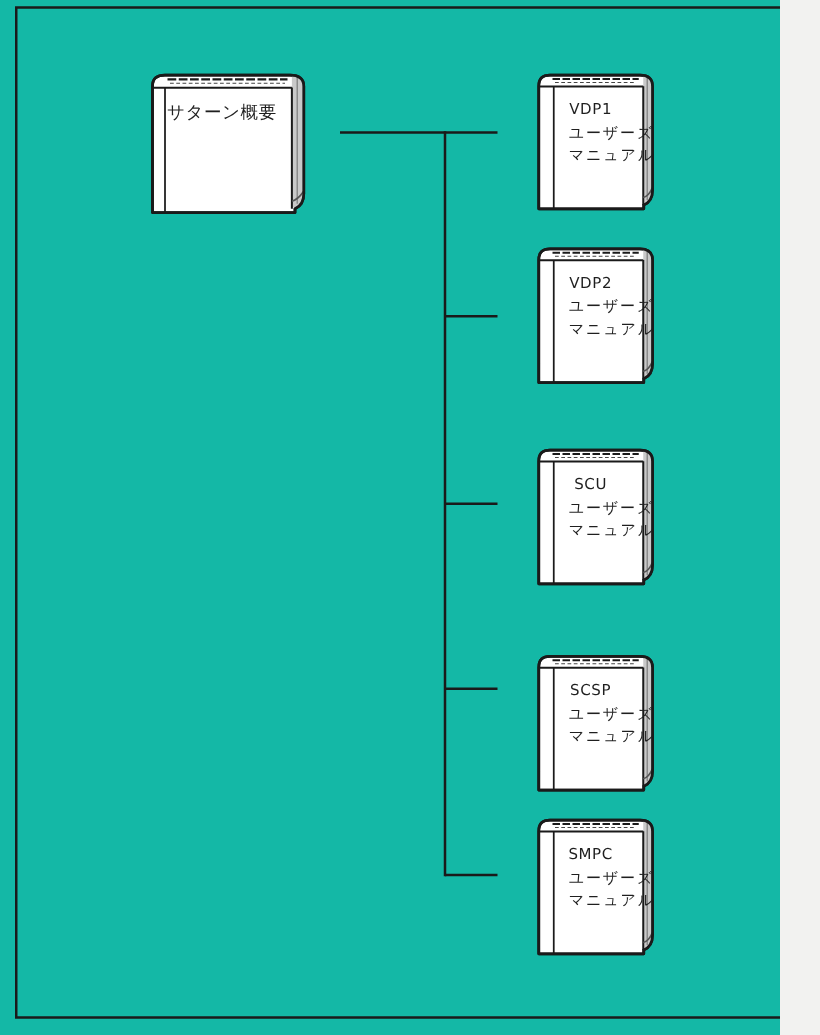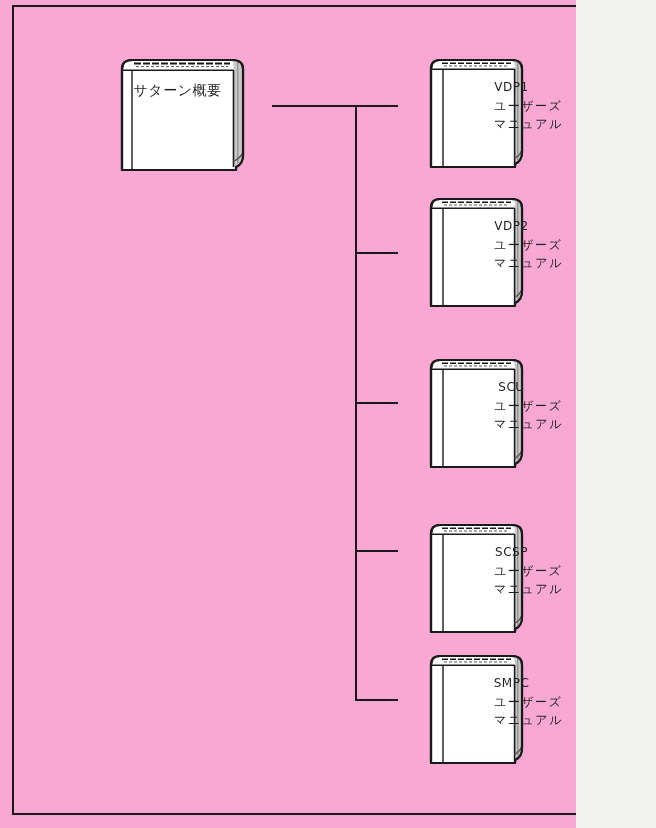--- a/index.html
+++ b/index.html
@@ -2,41 +2,41 @@
 <html><head>
 <meta charset="utf-8">
 <style>
   html,body{margin:0;padding:0;}
   body{
     width:656px;height:828px;
     background:#f2f2f0;
     font-family:"DejaVu Sans","Liberation Sans",sans-serif;
   }
   .page{
-    position:relative;width:576px;height:828px;
-    background:#f9a8d4;overflow:hidden;
+    position:relative;width:624px;height:828px;
+    background:#14b8a6;overflow:hidden;
   }
   .frame{
     position:absolute;left:12px;top:5px;width:619px;height:806px;
     border:2px solid #1a1a1a;
   }
   .hline{position:absolute;height:2px;background:#1a1a1a;}
   .vline{position:absolute;width:2px;background:#1a1a1a;}
   .book{position:absolute;}
   .book svg{display:block;}
   .book-label{
     position:absolute;text-align:center;color:#1f1f1f;
   }
   .root-label{
     left:4px;top:25px;width:111px;
     font-size:14px;line-height:17px;letter-spacing:0.5px;white-space:nowrap;
   }
   .manual-label{
     left:3px;top:21px;width:83px;
-    font-size:12px;line-height:18.5px;padding-left:39px;
+    font-size:12px;line-height:18.5px;
   }
   .manual-label .jp{letter-spacing:1.5px;white-space:nowrap;margin-left:24px;}
   .manual-label .code{letter-spacing:0.5px;}
 </style>
 </head>
 <body>
 
 <div class="page">
 
   <svg width="0" height="0" style="position:absolute" aria-hidden="true">

